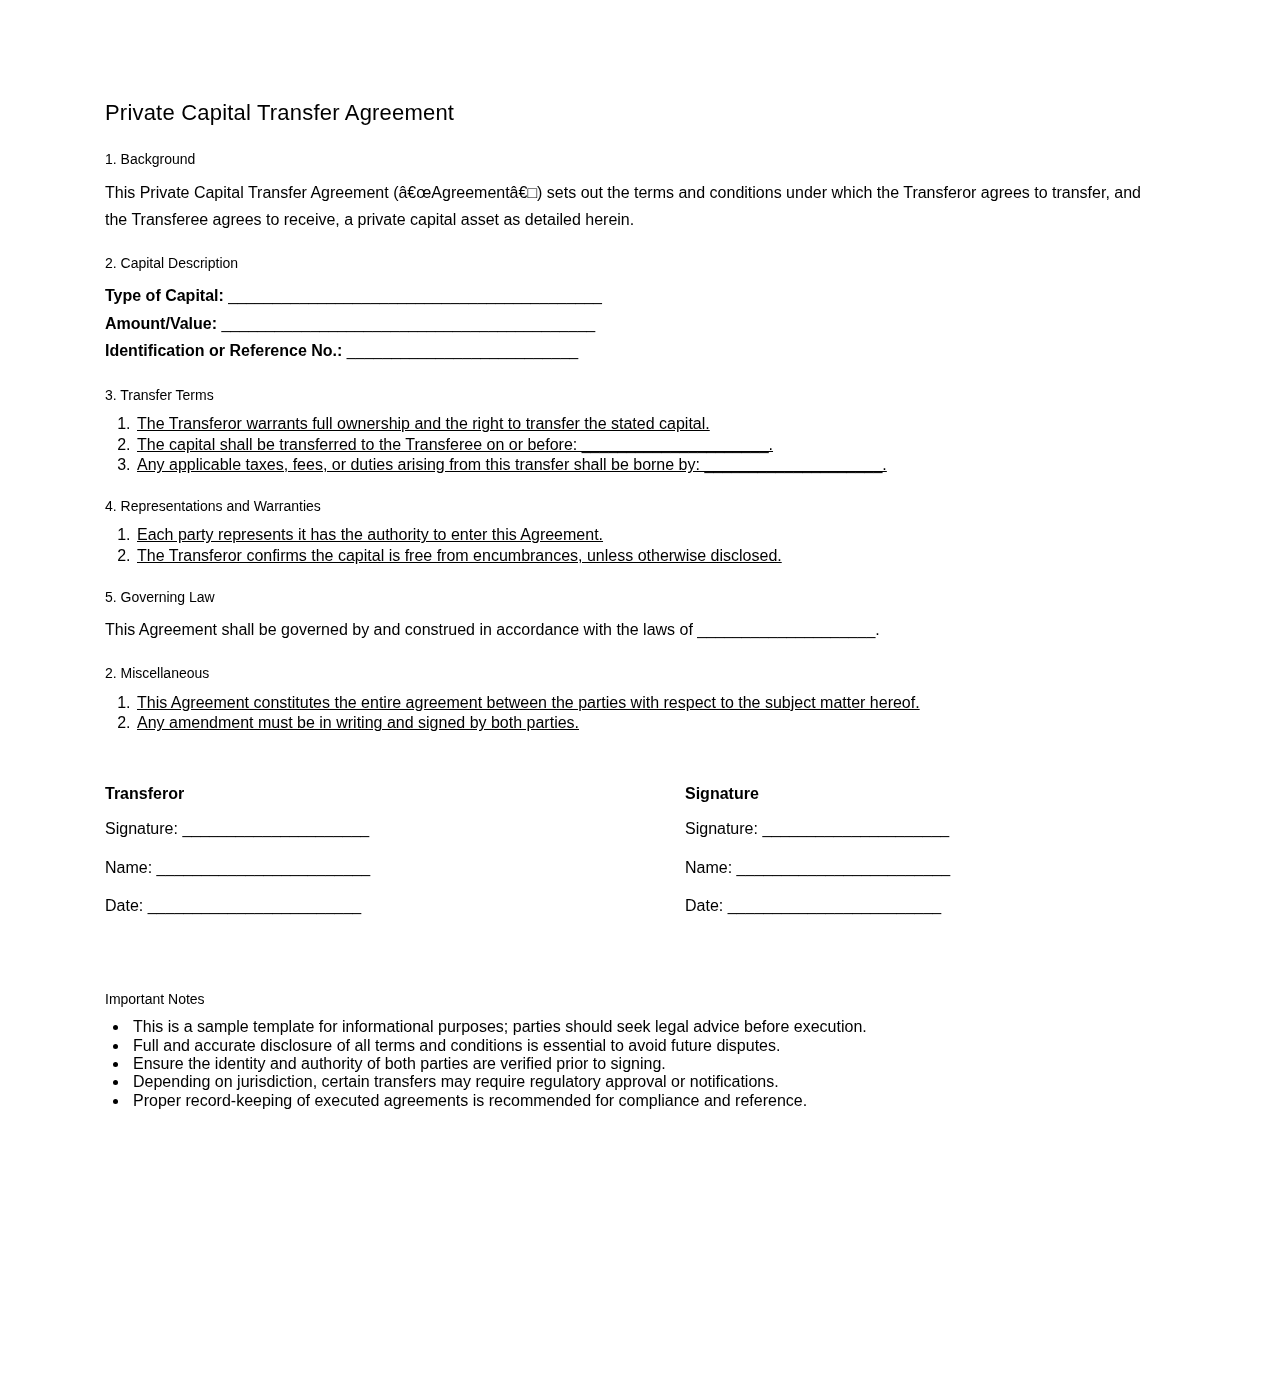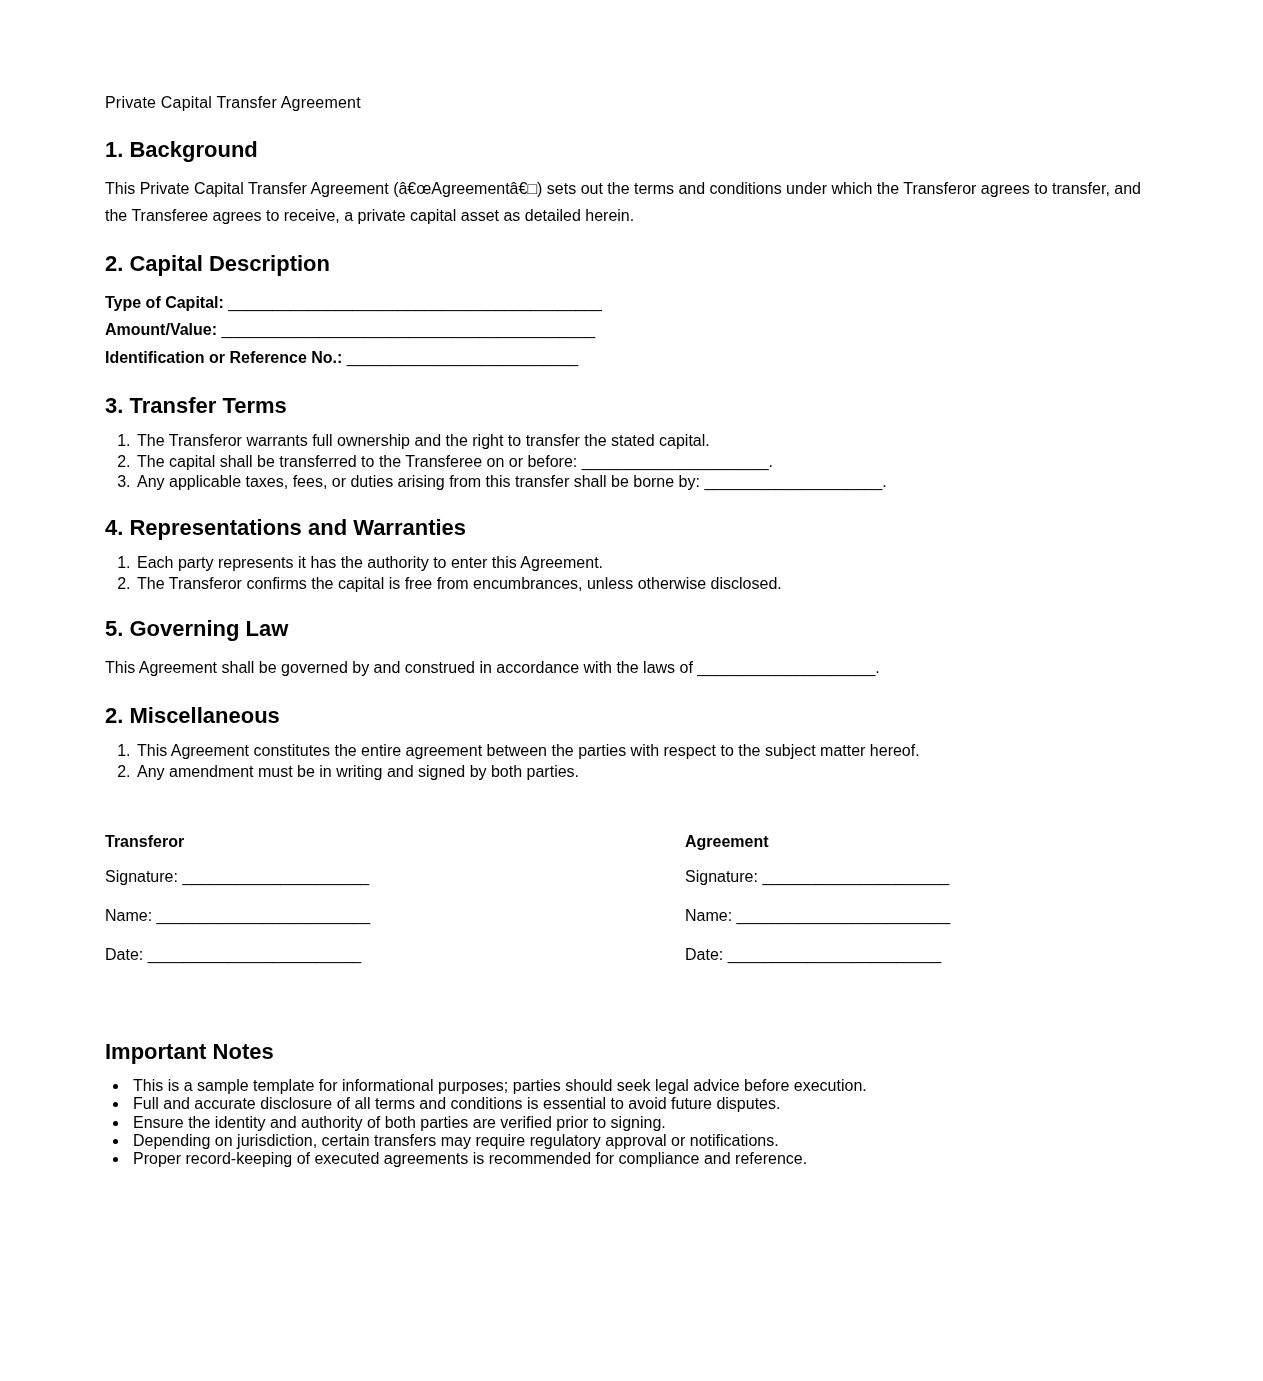--- a/index.html
+++ b/index.html
@@ -8,43 +8,43 @@
     min-height: 1381px;
     box-sizing: border-box;
     background: #ffffff;
     color: #000000;
     padding: 84px 105px 60px 105px;
     font-family: "Liberation Sans", "DejaVu Sans", sans-serif;
     font-size: 16px;
     line-height: 1.7;
   }
   h1.doc-title {
-    font-size: 16px;
+    font-size: 22px;
     font-weight: 400;
     line-height: 1.2;
-    margin: 9px 0 24px 0;
+    margin: 16px 0 24px 0;
     letter-spacing: 0.2px;
   }
   h2.sec-heading {
-    font-size: 22px;
-    font-weight: 700;
+    font-size: 14px;
+    font-weight: 400;
     line-height: 1.3;
     margin: 21px 0 10px 0;
   }
   p.body-para { margin: 0 0 12px 0; line-height: 1.7; }
   p.field-line { margin: 0 0 12px 0; line-height: 1.7; }
   p.field-block { margin: 0 0 12px 0; line-height: 1.72; }
   .lbl { font-weight: 700; }
   .blank { font-weight: 400; white-space: nowrap; }
   ol.num-list {
     margin: 0 0 12px 0;
     padding-left: 30px;
     line-height: 1.3;
   }
-  ol.num-list li { padding-left: 2px; }
+  ol.num-list li { padding-left: 2px; text-decoration: underline; }
   ul.dot-list {
     margin: 0 0 0 0;
     padding-left: 24px;
     line-height: 1.15;
   }
   ul.dot-list li { padding-left: 4px; margin: 0; }
   .sig-section { display: flex; margin-top: 48px; }
   .sig-col-left { width: 580px; }
   .sig-col-right { flex: 1; }
   .sig-head { font-weight: 700; margin: 0 0 10px 0; line-height: 1.5; }
@@ -105,21 +105,21 @@
       <p class="sig-row">
         <span>Name:</span>
         <span class="blank">________________________</span>
       </p>
       <p class="sig-row">
         <span>Date:</span>
         <span class="blank">________________________</span>
       </p>
     </div>
     <div class="sig-col-right">
-      <p class="sig-head">Agreement</p>
+      <p class="sig-head">Signature</p>
       <p class="sig-row">
         <span>Signature:</span>
         <span class="blank">_____________________</span>
       </p>
       <p class="sig-row">
         <span>Name:</span>
         <span class="blank">________________________</span>
       </p>
       <p class="sig-row">
         <span>Date:</span>

